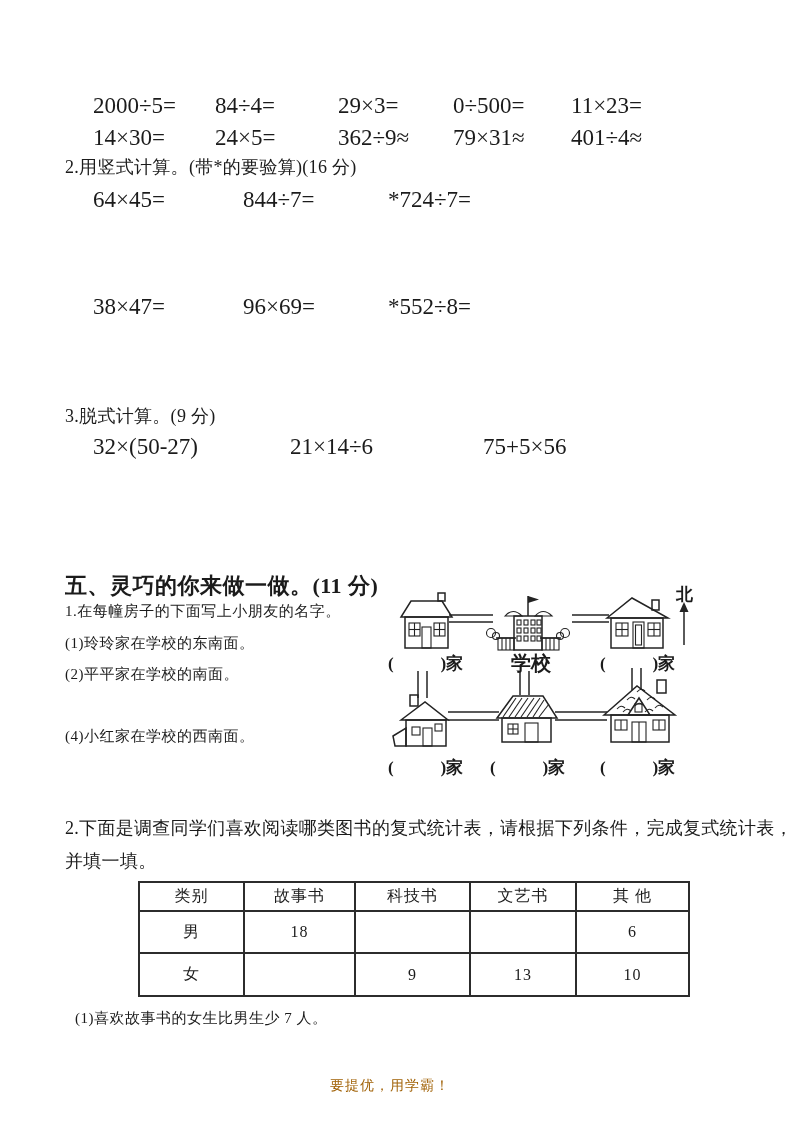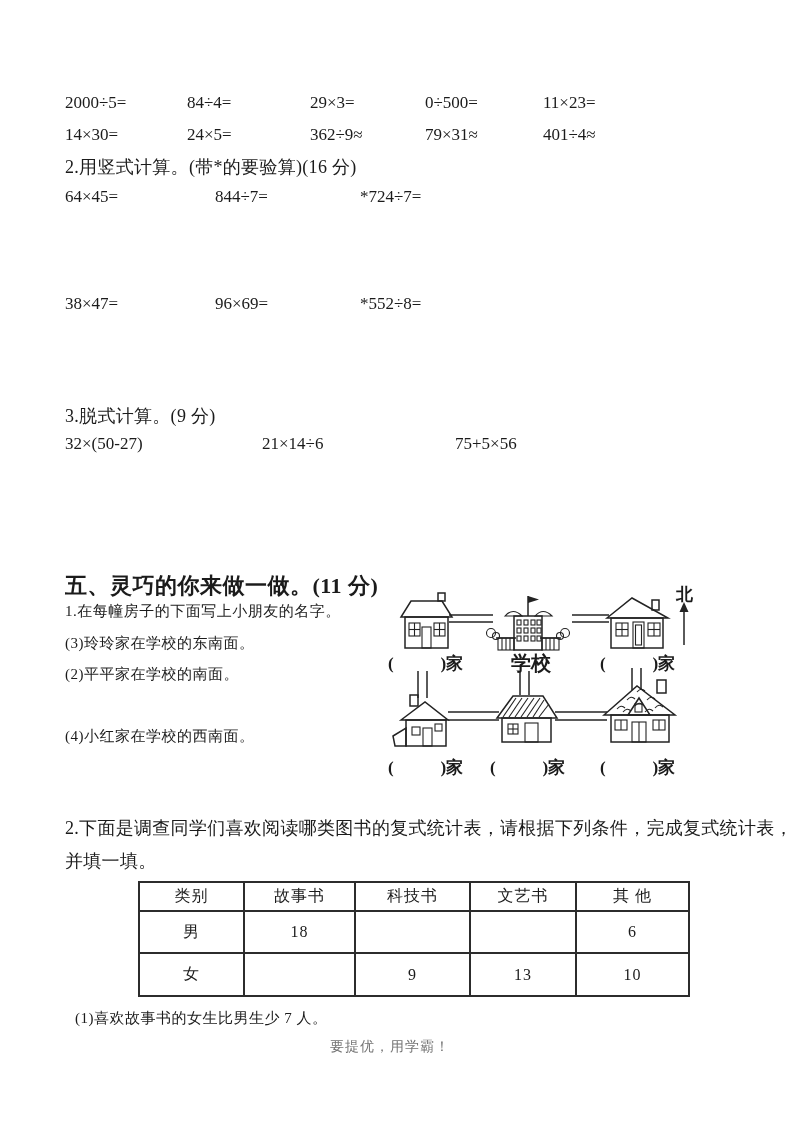--- a/index.html
+++ b/index.html
@@ -2,32 +2,32 @@
 <html><head>
 <meta charset="utf-8">
 <style>
   html,body{margin:0;padding:0;background:#ffffff;}
   #page{
     position:relative;width:793px;height:1122px;background:#ffffff;
     font-family:"Liberation Serif","DejaVu Serif",serif;color:#1b1b1b;
     overflow:hidden;
   }
   .abs{position:absolute;white-space:pre;}
-  .t17{font-size:17px;}
+  .t17{font-size:23px;margin-left:28px;}
   .t16{font-size:18px;letter-spacing:.3px;}
   .clue{font-size:15px;letter-spacing:.5px;}
   .sec-title{font-size:22px;font-weight:bold;letter-spacing:.5px;}
   .blank{font-size:17px;font-weight:bold;}
   .map-label{font-weight:bold;}
   #stats-table{position:absolute;left:138px;top:881px;border-collapse:collapse;}
   #stats-table td{
     border:2px solid #2c2c2c;text-align:center;vertical-align:middle;
     font-size:16px;padding:0;letter-spacing:1px;
   }
-  .footer{font-size:14px;color:#737373;letter-spacing:1px;}
+  .footer{font-size:14px;color:#a16207;letter-spacing:1px;margin-top:39px;}
   svg .ln{stroke:#232323;stroke-width:1.5;fill:none;}
   svg .thin{stroke:#232323;stroke-width:1.1;fill:none;}
   svg .fillb{fill:#232323;stroke:none;}
 </style>
 </head>
 <body>
 
 <div id="page">
 
   <span class="abs t17" style="left:65px;top:93px">2000÷5=</span>
@@ -53,21 +53,21 @@
   <span class="abs t17" style="left:360px;top:294px">*552÷8=</span>
 
   <span class="abs t16" style="left:65px;top:404px">3.脱式计算。(9 分)</span>
 
   <span class="abs t17" style="left:65px;top:434px">32×(50-27)</span>
   <span class="abs t17" style="left:262px;top:434px">21×14÷6</span>
   <span class="abs t17" style="left:455px;top:434px">75+5×56</span>
 
   <span class="abs sec-title" style="left:65px;top:571px">五、灵巧的你来做一做。(11 分)</span>
   <span class="abs clue" style="left:65px;top:602px">1.在每幢房子的下面写上小朋友的名字。</span>
-  <span class="abs clue" style="left:65px;top:634px">(3)玲玲家在学校的东南面。</span>
+  <span class="abs clue" style="left:65px;top:634px">(1)玲玲家在学校的东南面。</span>
   <span class="abs clue" style="left:65px;top:665px">(2)平平家在学校的南面。</span>
   <span class="abs clue" style="left:65px;top:727px">(4)小红家在学校的西南面。</span>
 
   <svg class="abs" style="left:385px;top:578px" width="408" height="207" viewBox="0 0 408 207">
 
     <g>
       <rect class="ln" x="53" y="15" width="7" height="8"></rect>
       <polygon class="ln" points="16,39 67,39 57,23 26,23"></polygon>
       <rect class="ln" x="20" y="39" width="43" height="31"></rect>
       <rect class="thin" x="24" y="45" width="11" height="13"></rect>

